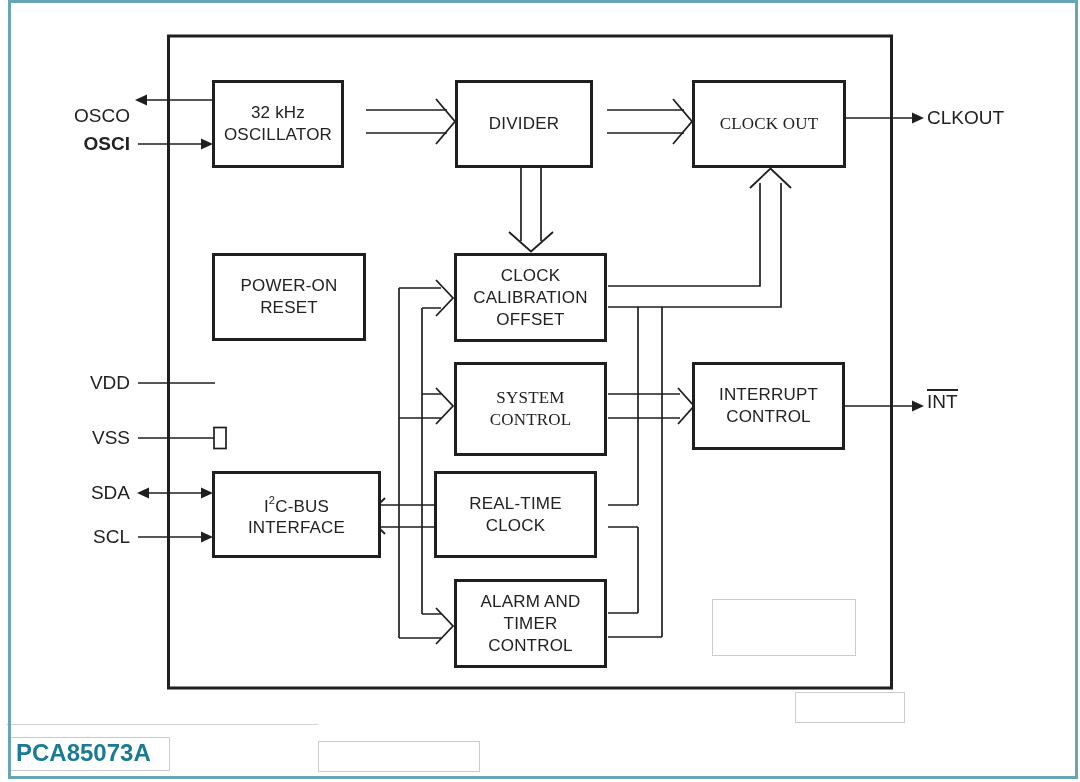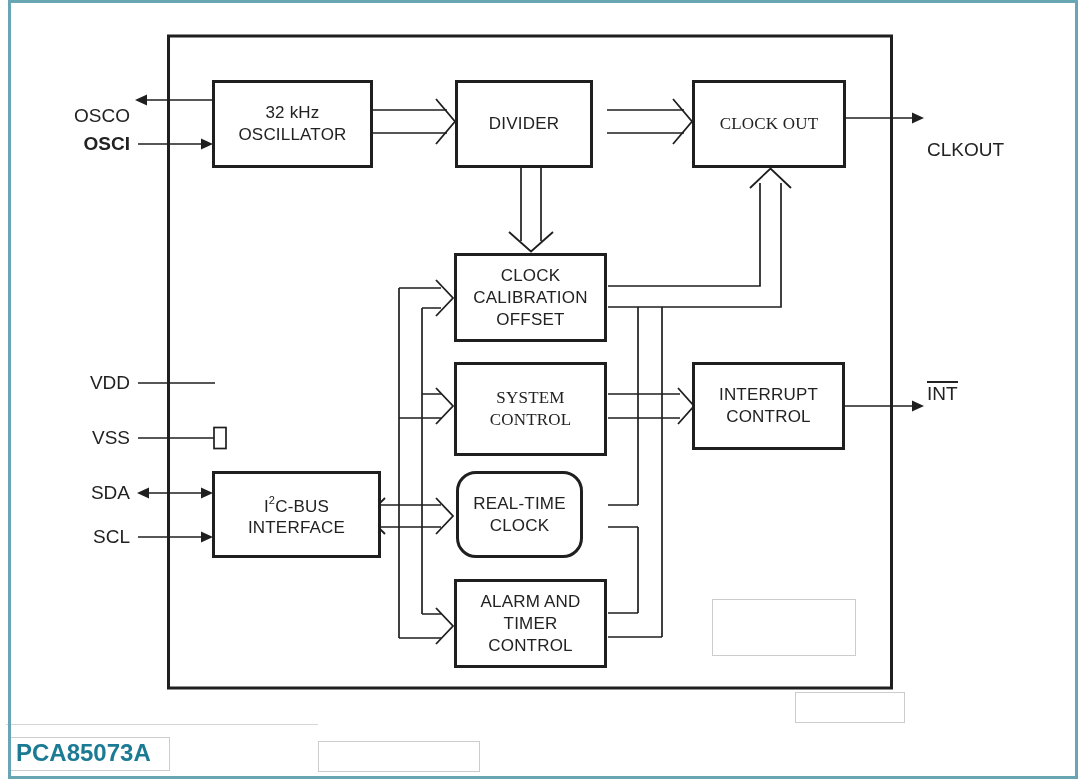--- a/index.html
+++ b/index.html
@@ -117,61 +117,65 @@
       <polyline class="chev" points="678,388 694,406 678,424"></polyline>
     </g>
   </svg>
 
   <div class="redact" style="left:712px;top:599px;width:144px;height:57px;"></div>
   <div class="redact" style="left:795px;top:692px;width:110px;height:31px;"></div>
   <div class="redact-line" style="left:6px;top:724px;width:312px;"></div>
   <div class="redact" style="left:10px;top:737px;width:160px;height:34px;"></div>
   <div class="redact" style="left:318px;top:741px;width:162px;height:31px;"></div>
 
-  <div class="block" style="left:212px;top:80px;width:161px;height:88px;">
+  <div class="block" style="left:212px;top:80px;width:132px;height:88px;">
     <div class="lbl">32 kHz
 OSCILLATOR</div>
   </div>
   <div class="block" style="left:455px;top:80px;width:138px;height:88px;">
     <div class="lbl">DIVIDER</div>
   </div>
   <div class="block" style="left:692px;top:80px;width:154px;height:88px;font-family:Liberation Serif, serif;">
     <div class="lbl">CLOCK OUT</div>
+  </div>
+  <div class="block" style="left:212px;top:253px;width:154px;height:88px;">
+    <div class="lbl">POWER-ON
+RESET</div>
   </div>
   <div class="block" style="left:454px;top:253px;width:153px;height:89px;">
     <div class="lbl">CLOCK
 CALIBRATION
 OFFSET</div>
   </div>
   <div class="block" style="left:454px;top:362px;width:153px;height:94px;font-family:Liberation Serif, serif;">
     <div class="lbl">SYSTEM
 CONTROL</div>
   </div>
   <div class="block" style="left:692px;top:362px;width:153px;height:88px;">
     <div class="lbl">INTERRUPT
 CONTROL</div>
   </div>
-  <div class="block" style="left:456px;top:471px;width:127px;height:87px;border-radius:20px;">
+  <div class="block" style="left:434px;top:471px;width:163px;height:87px;">
     <div class="lbl">REAL-TIME
 CLOCK</div>
   </div>
   <div class="block" style="left:212px;top:471px;width:169px;height:87px;">
     <div class="lbl"><span>I</span><sup>2</sup><span>C-BUS</span><br><span>INTERFACE</span></div>
   </div>
   <div class="block" style="left:454px;top:579px;width:153px;height:89px;">
     <div class="lbl">ALARM AND
 TIMER
 CONTROL</div>
   </div>
 
   <div class="pinlbl left" style="top:89px;margin-top:16px;">OSCO</div>
   <div class="pinlbl left" style="top:133px;font-weight:bold;">OSCI</div>
   <div class="pinlbl left" style="top:372px;">VDD</div>
   <div class="pinlbl left" style="top:427px;">VSS</div>
   <div class="pinlbl left" style="top:482px;">SDA</div>
   <div class="pinlbl left" style="top:526px;">SCL</div>
-  <div class="pinlbl right" style="top:107px;margin-top:32px;">CLKOUT</div>
-  <div class="pinlbl right" style="top:381px;text-align:center;"><span class="ovl">INT</span></div>
+  <div class="pinlbl right" style="top:107px;">CLKOUT</div>
+  <div class="pinlbl right" style="top:389px;text-align:center;"><span class="ovl">INT</span></div>
 
   <div class="title">PCA85073A</div>
 
   <div class="frame"></div>
 </div>
 
 </body></html>

